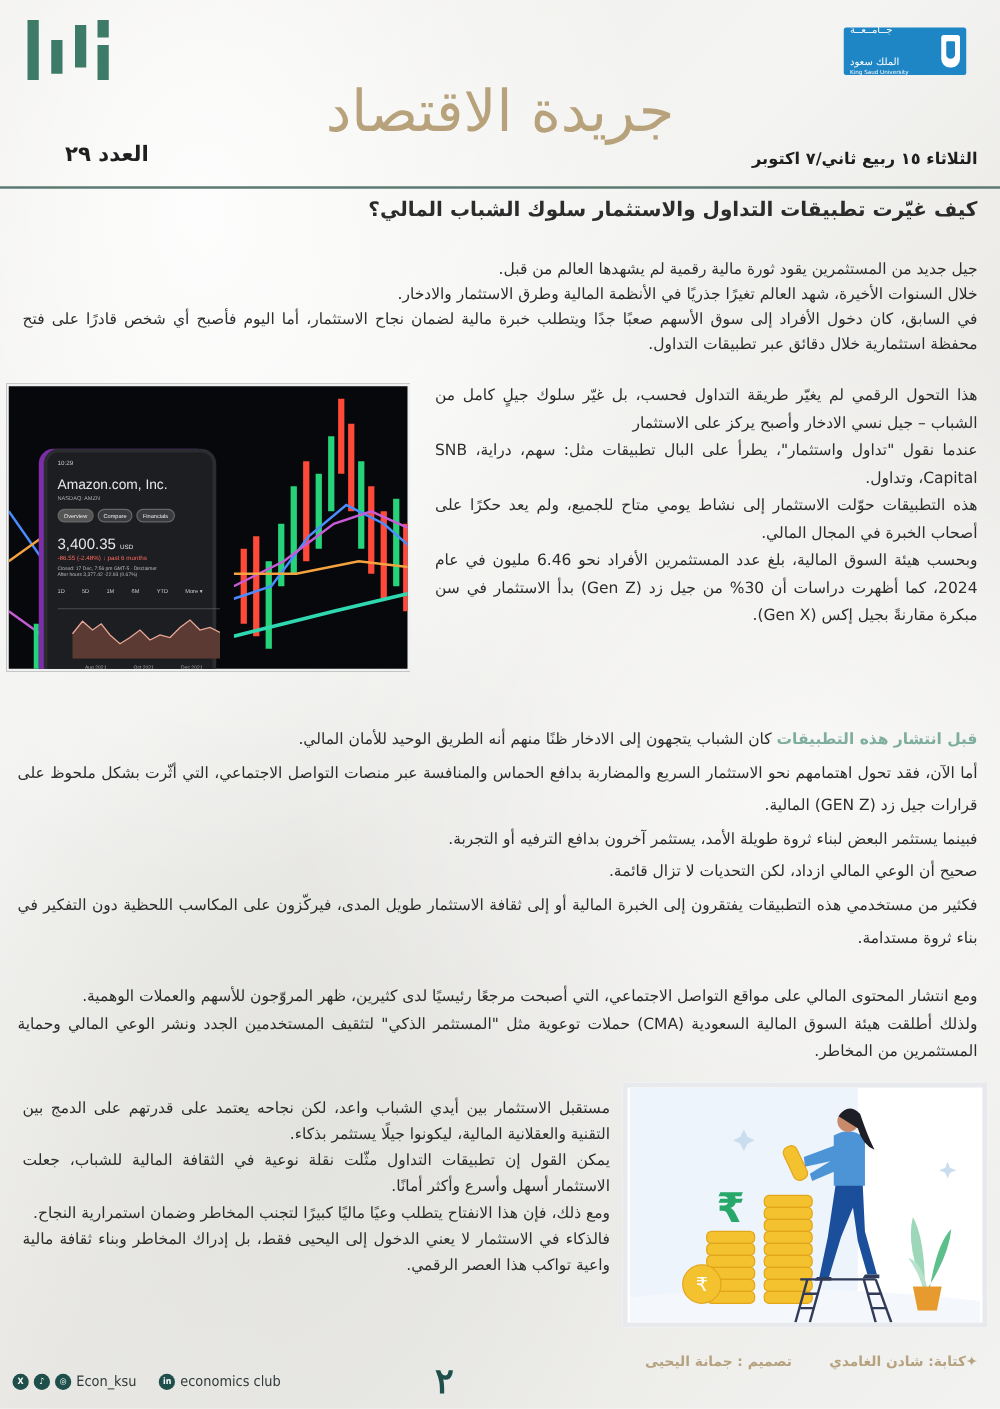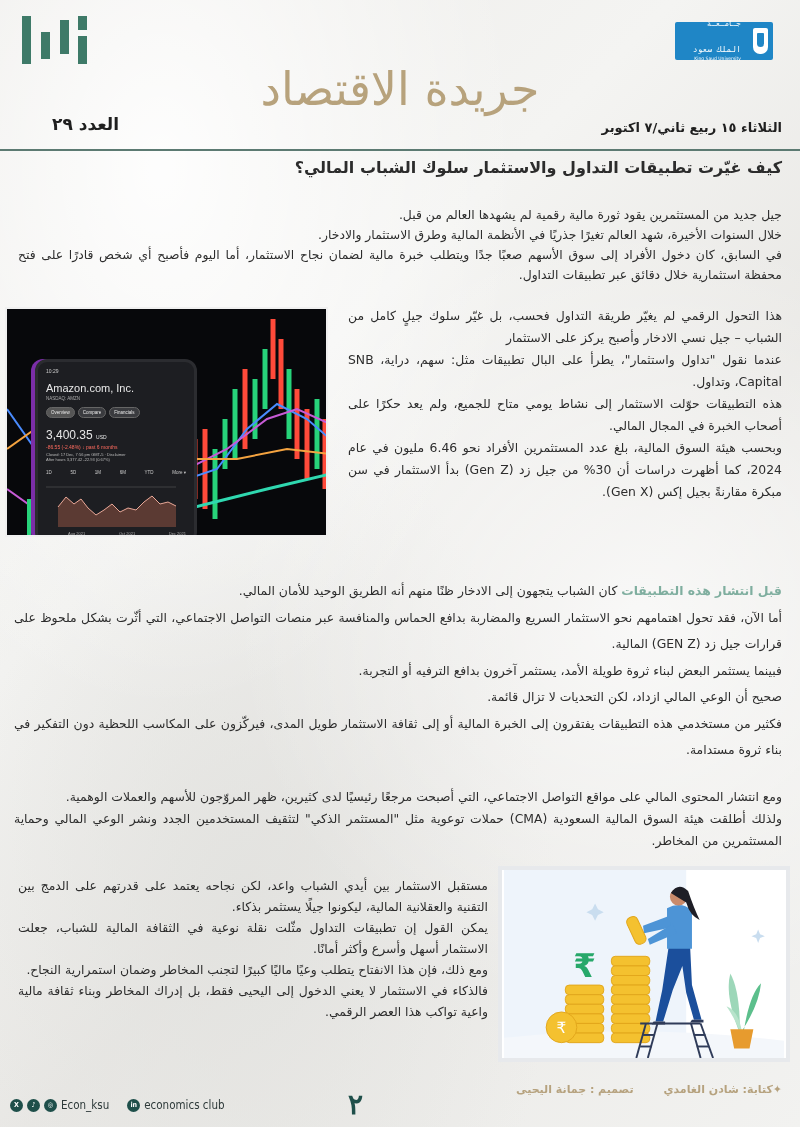--- a/index.html
+++ b/index.html
@@ -17,23 +17,23 @@
     .page { position: relative; width: 800px; height: 1127px; }
 
     
     .logo-bars { position: absolute; left: 22px; top: 12px; width: 70px; height: 52px; direction: ltr; }
     .logo-bars span { position: absolute; background: #3e7a68; }
     .ksu-logo {
       position: absolute; right: 27px; top: 22px; width: 98px; height: 38px;
       background: #1f86c6; border-radius: 2px; direction: ltr;
       display: flex; align-items: center; padding: 3px 5px;
     }
-    .ksu-logo .txt { flex: 1; color: #fff; text-align: right; padding-right: 12px; line-height: 1; }
+    .ksu-logo .txt { flex: 1; color: #fff; padding-right: 12px; line-height: 1; }
     .ksu-logo .ar1 { font-size: 8px; letter-spacing: 2px; display: block; }
-    .ksu-logo .ar2 { font-size: 8px; display: block; margin-top: 18px; font-family: Liberation Mono, monospace; }
+    .ksu-logo .ar2 { font-size: 8px; display: block; margin-top: 18px; }
     .ksu-logo .en { font-size: 4.5px; display: block; margin-top: 3px; }
     .ksu-logo .shield {
       width: 15px; height: 26px; background: #fff; border-radius: 2px 2px 7px 7px;
       position: relative;
     }
     .ksu-logo .shield::after {
       content: ""; position: absolute; left: 4px; top: 5px; width: 7px; height: 14px;
       background: #1f86c6; border-radius: 1px 1px 4px 4px;
     }
     .masthead {
@@ -67,21 +67,21 @@
     .col-left { left: 18px; width: 470px; top: 875px; line-height: 21px; }
     .highlight { color: #7fae9f; font-weight: bold; }
 
     
     .stock-photo {
       position: absolute; left: 5px; top: 307px; width: 323px; height: 230px;
       background: #07080b; overflow: hidden; direction: ltr;
       border: 2px solid #f0f0f0;
     }
     .phone {
-      position: absolute; left: 28px; top: 50px; width: 162px; height: 185px;
+      position: absolute; left: 28px; top: 50px; width: 138px; height: 185px;
       background: #1d1e22; border-radius: 12px; border: 3px solid #2b2c30;
       color: #e8e8e8; padding: 6px 8px; font-family: "Liberation Sans", sans-serif;
       box-shadow: -4px 0 0 #7b2ea8;
     }
     .phone .time { font-size: 5px; color: #ccc; }
     .phone .company { font-size: 11px; margin-top: 8px; }
     .phone .ticker { font-size: 4.5px; color: #aaa; margin-top: 2px; }
     .phone .tabs { display: flex; gap: 3px; margin-top: 6px; }
     .phone .tabs span { font-size: 4.5px; border: 1px solid #666; border-radius: 6px; padding: 2px 4px; background: #3a3b3f; }
     .phone .tabs span.on { background: #555; }

